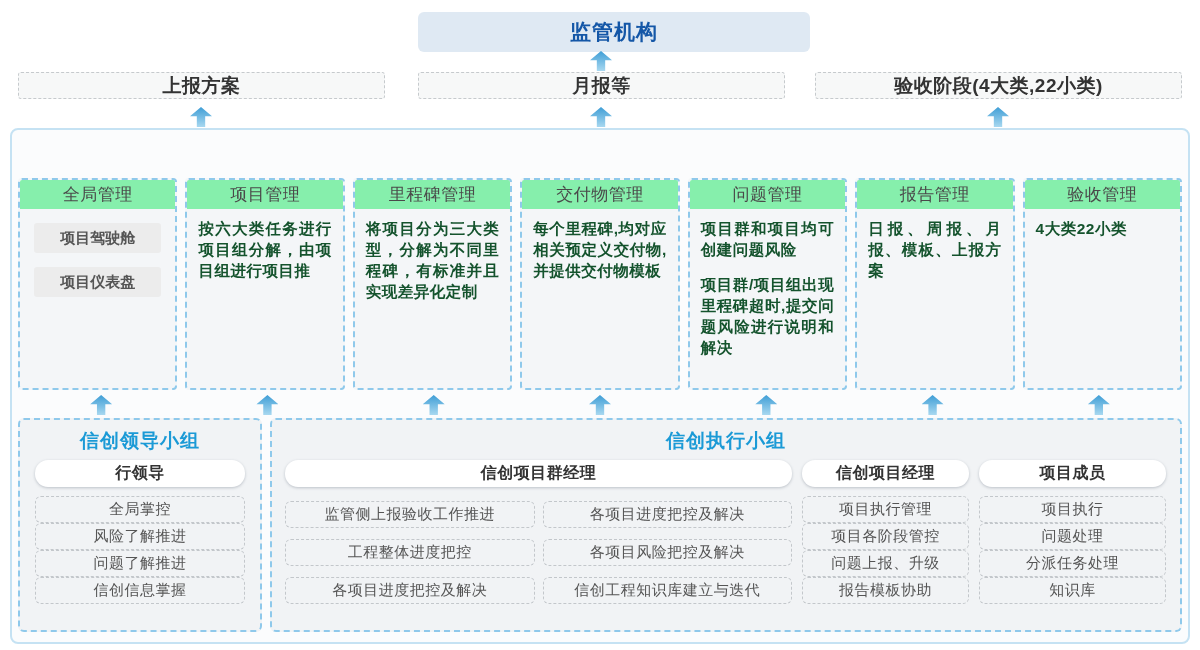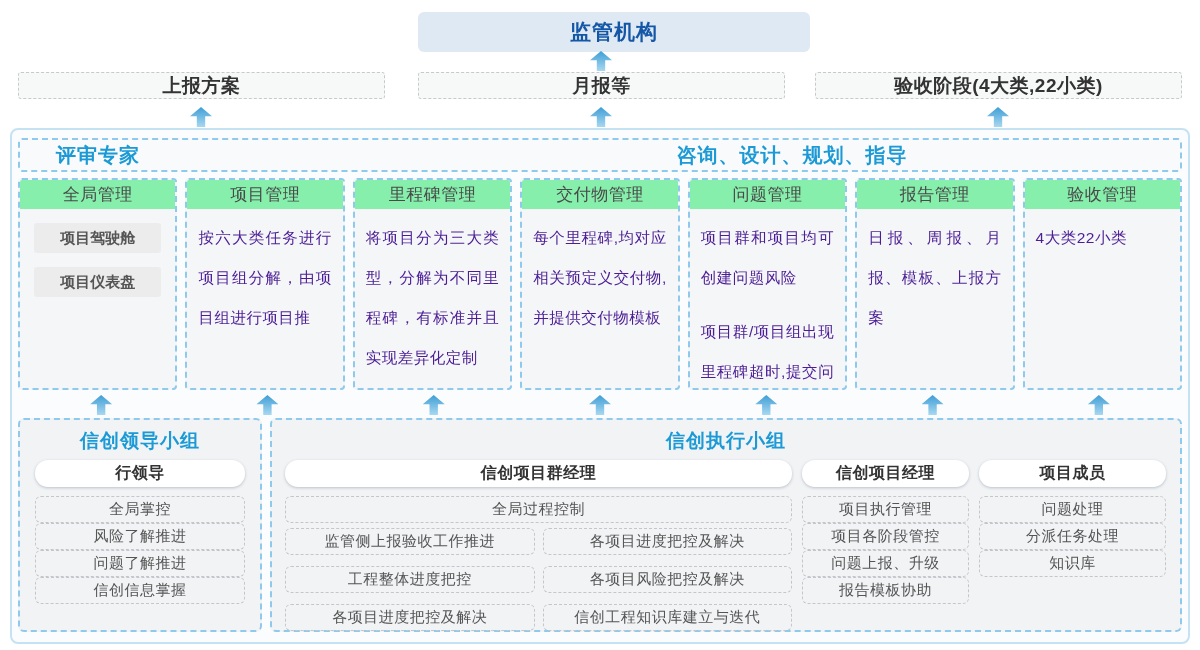--- a/index.html
+++ b/index.html
@@ -42,22 +42,22 @@
     color:#1b9ad6; font-size:20px; font-weight:700; letter-spacing:1px; white-space:nowrap; }
 
   
   .modules { position:absolute; left:18px; top:178px; width:1164px; height:212px;
     display:grid; grid-template-columns:repeat(7,1fr); gap:8px; }
   .module { border:2px dashed #8fc9eb; border-radius:4px; background:#f4f6f8;
     overflow:hidden; display:flex; flex-direction:column; }
   .module-header { height:29px; flex:0 0 auto; background:#86efac;
     display:flex; align-items:center; justify-content:center;
     font-size:17px; font-weight:400; color:#4a4a4a; letter-spacing:.5px; }
-  .module-body { padding:9px 11px 0; font-size:15.5px; color:#4c1d95; line-height:40px;
-    text-align:justify; text-justify:inter-word; letter-spacing:.5px; }
+  .module-body { padding:9px 11px 0; font-size:15.5px; color:#14532d; line-height:21px;
+    text-align:justify; text-justify:inter-word; letter-spacing:.5px;font-weight:bold; }
   .module-body p + p { margin-top:14px; }
   .module-body.plain { text-align:left; }
   .gray-pill { height:30px; margin:14px 14px 0; background:#ececec; border-radius:3px;
     display:flex; align-items:center; justify-content:center; color:#555; font-size:15px;font-weight:bold; }
   .gray-pill:first-child { margin-top:13px; }
 
   
   .col-arrows { position:absolute; left:18px; top:395px; width:1164px;
     display:grid; grid-template-columns:repeat(7,1fr); }
   .col-arrows .arrow { margin:0 auto; }
@@ -107,24 +107,20 @@
   </div>
   <div class="channel ch2">
     <span>验收阶段(4大类,22小类)</span>
   </div>
   <div class="arrow abs a-ch0"></div>
   <div class="arrow abs a-ch1"></div>
   <div class="arrow abs a-ch2"></div>
 
   <div class="main-panel"></div>
 
-  <div class="banner">
-    <span class="banner-left">评审专家</span>
-    <span class="banner-right">咨询、设计、规划、指导</span>
-  </div>
 
   <div class="modules">
 
     <div class="module">
       <div class="module-header">全局管理</div>
       <div class="gray-pill">项目驾驶舱</div>
       <div class="gray-pill">项目仪表盘</div>
     </div>
 
     <div class="module">
@@ -184,21 +180,20 @@
     </div>
   </div>
 
   <div class="team-panel exec-panel">
     <div class="team-title">信创执行小组</div>
     <div class="exec-cols">
 
       <div class="exec-col-a">
         <div class="white-pill">信创项目群经理</div>
         <div class="items-col">
-          <div class="dashed-item">全局过程控制</div>
           <div class="grid2">
             <div class="dashed-item">监管侧上报验收工作推进</div>
             <div class="dashed-item">各项目进度把控及解决</div>
             <div class="dashed-item">工程整体进度把控</div>
             <div class="dashed-item">各项目风险把控及解决</div>
             <div class="dashed-item">各项目进度把控及解决</div>
             <div class="dashed-item">信创工程知识库建立与迭代</div>
           </div>
         </div>
       </div>
@@ -209,20 +204,21 @@
           <div class="dashed-item">项目执行管理</div>
           <div class="dashed-item">项目各阶段管控</div>
           <div class="dashed-item">问题上报、升级</div>
           <div class="dashed-item">报告模板协助</div>
         </div>
       </div>
 
       <div class="exec-col-c">
         <div class="white-pill">项目成员</div>
         <div class="items-col">
+          <div class="dashed-item">项目执行</div>
           <div class="dashed-item">问题处理</div>
           <div class="dashed-item">分派任务处理</div>
           <div class="dashed-item">知识库</div>
         </div>
       </div>
 
     </div>
   </div>
 
 </div>

